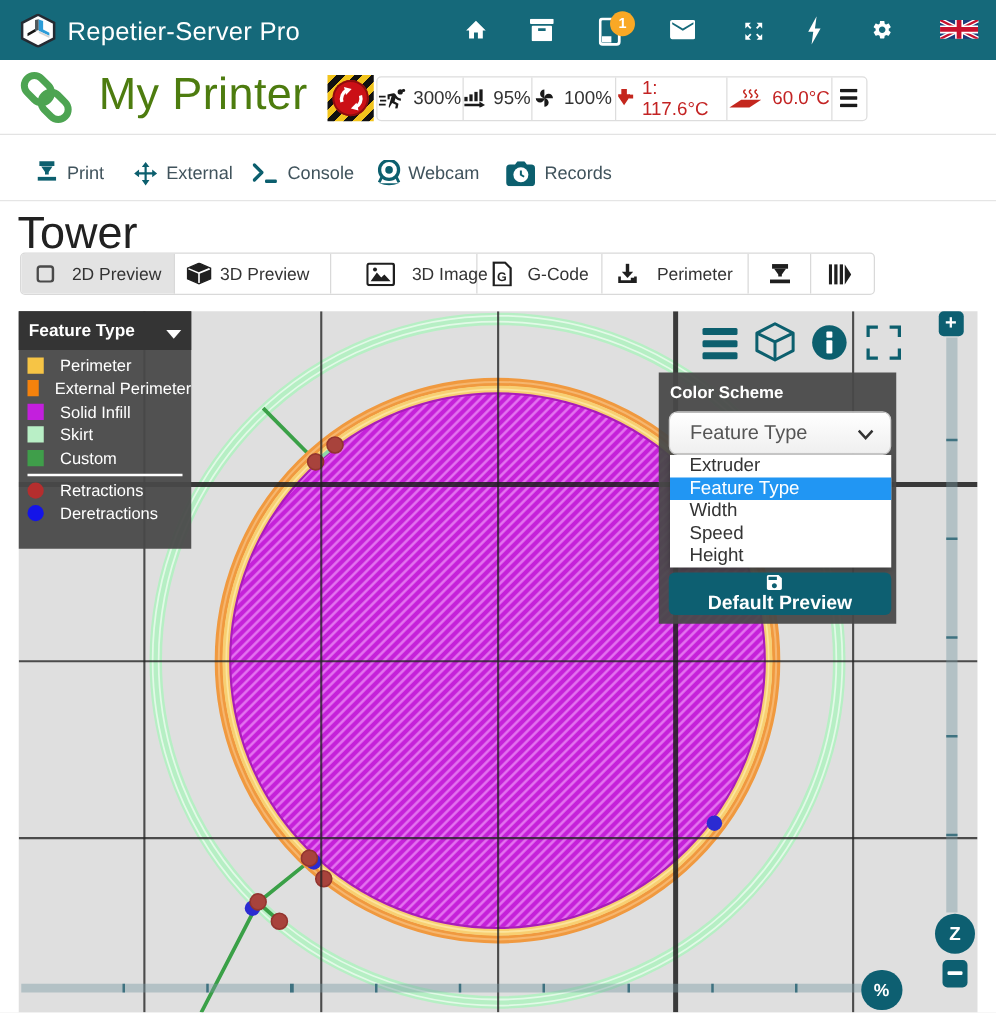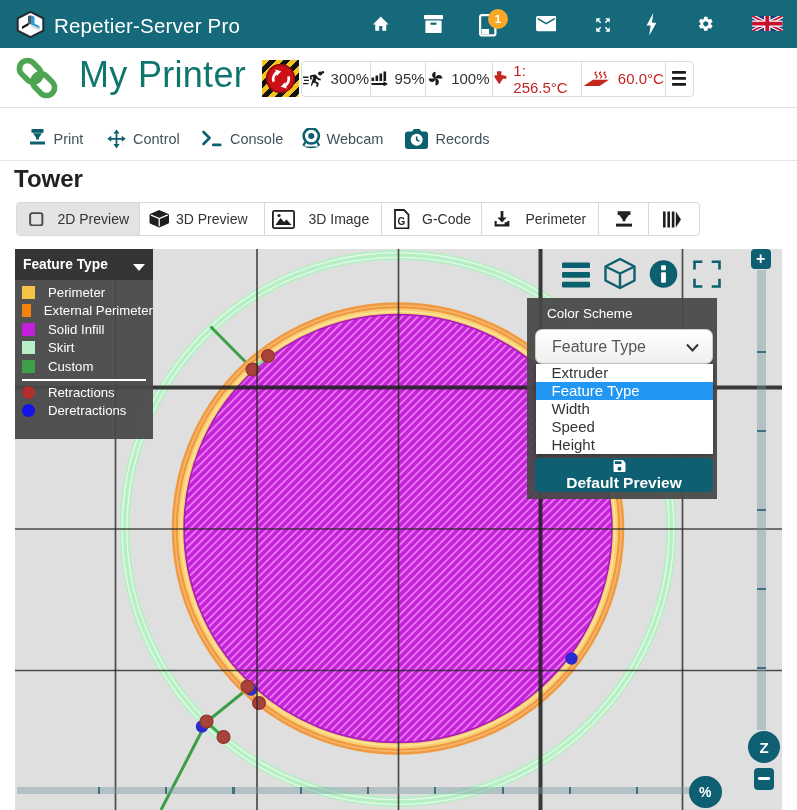--- a/index.html
+++ b/index.html
@@ -4,51 +4,51 @@
 <style>
   * { margin:0; padding:0; box-sizing:border-box; }
   html,body { width:797px; height:810px; background:#fff; font-family:"Liberation Sans", sans-serif; overflow:hidden; }
   #page { position:relative; width:797px; height:810px; overflow:hidden; }
   .abs { position:absolute; }
   
   #topbar { left:0; top:0; width:797px; height:48px; background:#15697a; }
   #topbar .title { left:54px; top:13.5px; color:#fff; font-size:20.5px; font-weight:500; letter-spacing:0.2px; }
   
   #hdr { left:0; top:48px; width:797px; height:60px; background:#fff; border-bottom:1px solid #e3e3e3; }
-  #hdr .ptitle { left:79px; top:6px; font-size:36px; font-weight:500; color:#0f766e; letter-spacing:0.3px;}
+  #hdr .ptitle { left:79px; top:6px; font-size:36px; font-weight:500; color:#4d7c0f; letter-spacing:0.3px;}
   #estop { left:262px; top:12px; width:37px; height:37px;
      background:repeating-linear-gradient(135deg,#f2c41d 0 5px,#111 5px 10px); }
   #estop .rc { position:absolute; left:4px; top:4px; width:29px; height:29px; border-radius:50%; background:#cb1016; box-shadow:inset 0 0 0 1.5px #8c0d0d; }
   #stat { left:301px; top:13px; width:393px; height:35.5px; background:#fff; border:1px solid #ddd; border-radius:4px; display:flex; align-items:center; }
   .cell { height:100%; display:flex; align-items:center; justify-content:center; border-right:1px solid #ddd; font-size:15px; color:#333; }
   .cell:last-child { border-right:none; }
   .red { color:#c32323; }
   
   #nav { left:0; top:109px; width:797px; height:52px; border-bottom:1px solid #e5e5e5; background:#fff; }
   .navitem { position:absolute; top:18px; height:23px; display:flex; align-items:center; color:#40535c; font-size:14.5px; }
   
-  #tower { left:14px; top:165px; font-size:24px; font-weight:700; color:#212121; }
+  #tower { left:14px; top:165px; font-size:36px; font-weight:400; color:#212121; }
   #tabbar { left:16px; top:202px; height:34px; display:flex; background:#fff; border:1px solid #d9d9d9; border-radius:4px; overflow:hidden; }
   .tab { display:flex; align-items:center; border-right:1px solid #d9d9d9; font-size:14px; color:#333; white-space:nowrap; }
   .tab:last-child { border-right:none; }
   .tab.active { background:#e3e3e3; }
   .tab svg { margin-right:9px; flex:0 0 auto; }
   
   #canvas { left:15px; top:249px; width:767px; height:561px; background:#dfdfdf; }
   
   #legend { position:absolute; left:0; top:0; width:138px; height:190px; background:rgba(72,72,72,0.94); color:#fff; }
   #legend .hd { height:31px; background:rgba(51,51,51,0.96); display:flex; align-items:center; padding-left:8px; font-size:13.8px; font-weight:700; }
   #legend .tri { position:absolute; right:8px; top:15px; width:0; height:0; border-left:6px solid transparent; border-right:6px solid transparent; border-top:7px solid #fff; }
   .lrow { display:flex; align-items:center; margin:5.5px 0 0 7px; height:13px; font-size:13.2px; white-space:nowrap; }
   .lrow .sw { width:13px; height:13px; margin-right:13px; }
   .lrow .ci { width:13px; height:13px; border-radius:50%; margin-right:13px; }
   #legend .sep { margin:6px 0 5px 7px; width:124px; height:2px; background:#fff; }
   
   #cspanel { position:absolute; left:512px; top:49px; width:190px; height:201px; background:rgba(72,72,72,0.94); }
-  #cspanel .lbl { margin:8px 0 0 20px; color:#fff; font-weight:400; font-size:13.5px; }
+  #cspanel .lbl { margin:8px 0 0 9px; color:#fff; font-weight:700; font-size:13.5px; }
   #csselect { position:absolute; left:8px; top:31px; width:178px; height:35px; background:linear-gradient(#ffffff,#efefef); border:1px solid #ccc; border-radius:7px; display:flex; align-items:center; font-size:16px; color:#555; padding-left:16px; }
   #csdrop { position:absolute; left:8.5px; top:66px; width:177px; height:90px; background:#fff; box-shadow:0 2px 5px rgba(0,0,0,0.3); font-size:15px; color:#343434; }
   .opt { height:18px; line-height:18px; padding-left:16px; }
   .opt.sel { background:#2196f3; color:#fff; }
   #csbtn { position:absolute; left:8px; top:160px; width:178px; height:34px; background:#0d5f71; border-radius:5px; color:#fff; font-weight:700; font-size:15.5px; display:flex; align-items:center; justify-content:center;flex-direction:column; }
   
   .teal { background:#0d5f71; color:#fff; }
   #vtrack { position:absolute; left:741.5px; top:20.5px; width:9.5px; height:460px; background:rgba(118,152,162,0.42); }
   #htrack { position:absolute; left:2px; top:538px; width:701.5px; height:6.5px; background:rgba(118,152,162,0.42); }
   .vtick { position:absolute; left:741.5px; width:9.5px; height:2.5px; background:#3f7280; }
@@ -155,21 +155,21 @@
         <svg width="15" height="15" viewBox="0 0 24 24" style="margin-right:8px">
             <path fill="#1a1a1a" d="M12 12c0-3 2.5-5.5 5.5-5.5S23 9 23 12H12zm0 0c0 3-2.5 5.5-5.5 5.5S1 15 1 12h11zm0 0c-3 0-5.5-2.5-5.5-5.5S9 1 12 1v11zm0 0c3 0 5.5 2.5 5.5 5.5S15 23 12 23V12z"></path>
           </svg>
         <span>100%</span>
         </div>
       <div class="cell red" style="width:109px">
         <svg width="15" height="15" viewBox="0 0 15 15" style="margin-right:6px">
           <path fill="#c4271e" d="M4.2 0 h4.6 v4.2 h2.6 v2 l-4.9 7.3 -4.9 -7.3 v-2 h2.6 z"></path>
           <rect x="10.6" y="4.6" width="3.4" height="3.2" fill="#c4271e"></rect>
         </svg>
-        <span>1: 256.5°C</span>
+        <span>1: 117.6°C</span>
         </div>
       <div class="cell red" style="width:102.5px">
         <svg width="27" height="16" viewBox="0 0 27 16" style="margin-right:8px">
           <polygon points="0.5,15 16.5,15 26,8.8 10,8.8" fill="#c4271e"></polygon>
           <g stroke="#c4271e" stroke-width="1.25" fill="none">
             <path d="M13.2 0.8 q-2.6 1.6 0 3.2 q2.6 1.6 0 3.2" transform="rotate(8 13 3)"></path>
             <path d="M17.7 0.8 q-2.6 1.6 0 3.2 q2.6 1.6 0 3.2" transform="rotate(8 17.5 3)"></path>
             <path d="M22.2 0.8 q-2.6 1.6 0 3.2 q2.6 1.6 0 3.2" transform="rotate(8 22 3)"></path>
           </g>
         </svg>
@@ -193,21 +193,21 @@
         <rect x="1.5" y="1" width="12" height="3.8" fill="#0c5f6e"></rect>
         <polygon points="3,5.2 12,5.2 9,9.5 9,11.5 6,11.5 6,9.5" fill="#0c5f6e"></polygon>
         <rect x="0" y="13.5" width="15" height="3" fill="#0c5f6e"></rect>
       </svg>
       <span>Print</span>
       </div>
     <div class="navitem" style="left:106px">
       <svg width="21" height="21.5" viewBox="0 0 24 24" style="margin-right:6px">
           <path fill="#0c5f6e" d="M12 1 L15.5 5.5 h-2.5 v5 h5 v-2.5 L22.5 11.5 18 15 v-2.5 h-5 v5 h2.5 L12 22.5 8.5 17.5 h2.5 v-5 h-5 V15 L1.5 11.5 6 8 v2.5 h5 v-5 H8.5 Z" transform="translate(0,0.5)"></path>
         </svg>
-      <span>Control</span>
+      <span>External</span>
       </div>
     <div class="navitem" style="left:202px">
       <svg width="21" height="17" viewBox="0 0 21 17" style="margin-right:7px">
         <path d="M1.5 2 L7.5 8 L1.5 14" stroke="#0c5f6e" stroke-width="2.6" fill="none" stroke-linecap="round" stroke-linejoin="round"></path>
         <rect x="10" y="13.6" width="9.5" height="2.7" rx="1" fill="#0c5f6e"></rect>
       </svg>
       <span>Console</span>
       </div>
     <div class="navitem" style="left:302px">
       <svg width="18.5" height="20.5" viewBox="0 0 28 31" style="margin-right:6px">
@@ -237,21 +237,21 @@
       <span>2D Preview</span>
       </div>
     <div class="tab" style="width:125px;padding-left:9.5px">
       <svg width="20.5" height="17.5" viewBox="0 0 20.5 17.5" style="margin-right:6.5px">
         <path d="M10.2 0.5 L19.5 4.6 L19.5 13 L10.2 17 L1 13 L1 4.6 Z" fill="#1f1f1f"></path>
         <path d="M1.6 4.9 L10.2 8.5 L18.9 4.9 M10.2 8.5 L10.2 16.5" stroke="#fff" stroke-width="1.3" fill="none"></path>
         <path d="M10.2 0.5 L19.5 4.6 L19.5 13 L10.2 17 L1 13 L1 4.6 Z" fill="none" stroke="#1f1f1f" stroke-width="1"></path>
       </svg>
       <span>3D Preview</span>
       </div>
-    <div class="tab" style="width:117px;padding-left:7px">
+    <div class="tab" style="width:117px;padding-left:28px">
       <svg width="23" height="19" viewBox="0 0 23 19" style="margin-right:14px">
         <rect x="0.9" y="0.9" width="21.2" height="17.2" rx="1.5" fill="none" stroke="#1f1f1f" stroke-width="1.8"></rect>
         <polygon points="3.5,15 8.5,8 12,12 14.5,9.5 19.5,15" fill="#1f1f1f"></polygon>
         <circle cx="7" cy="5.5" r="1.6" fill="#1f1f1f"></circle>
       </svg>
       <span>3D Image</span>
       </div>
     <div class="tab" style="width:100px;padding-left:11px">
       <svg width="17" height="20.5" viewBox="0 0 17 20.5" style="margin-right:12.5px">
         <path d="M2 1 h9 l4.5 4.5 V19.5 h-13.5 z" fill="none" stroke="#1f1f1f" stroke-width="1.8"></path>

